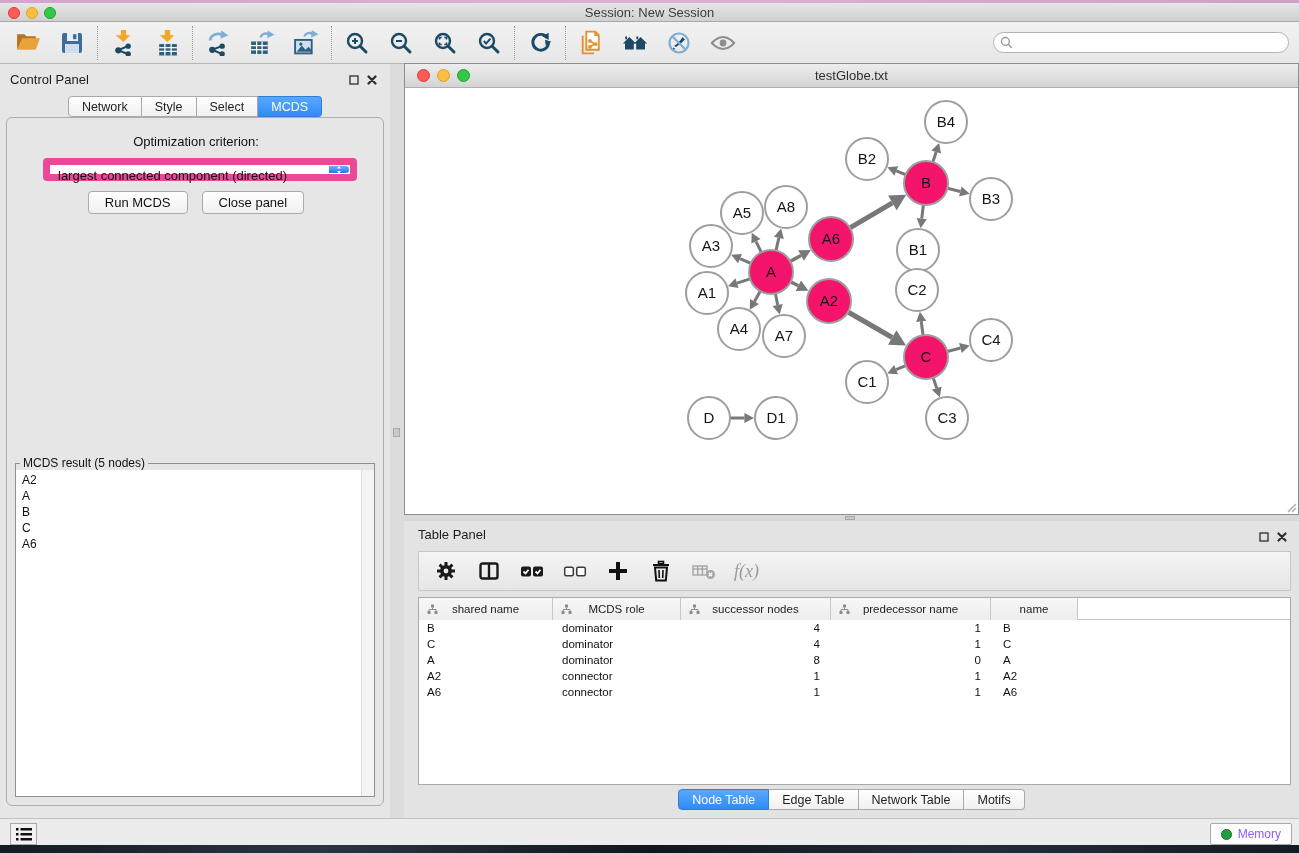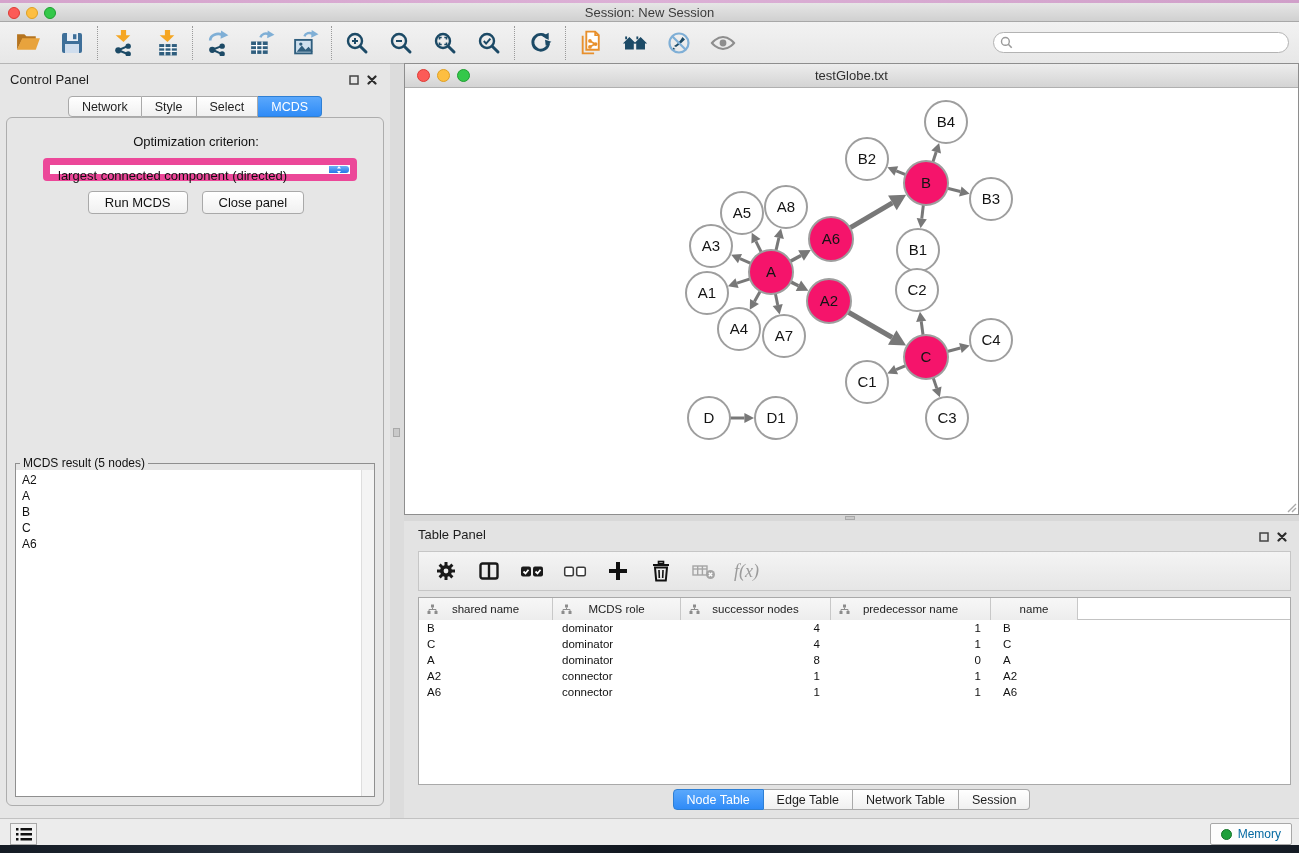--- a/index.html
+++ b/index.html
@@ -72,21 +72,21 @@
   .thead { display:flex; height:22px; border-bottom:1px solid #c3c3c3; }
   .th { position:relative; height:22px; background:linear-gradient(#f7f7f7,#ededed); border-right:1px solid #c8c8c8; font-size:11.5px; color:#222; display:flex; align-items:center; justify-content:center; }
   .th .tree-ic { position:absolute; left:8px; top:6px; }
   .tr { display:flex; height:16px; }
   .td { font-size:11.5px; color:#111; line-height:16px; white-space:nowrap; overflow:hidden; }
   .tp-tabs { position:absolute; left:0; top:268px; width:895px; display:flex; justify-content:center; }
 
   
   .status-bar { position:absolute; left:0; top:818px; width:1299px; height:27px; background:#ececec; border-top:1px solid #c2c2c2; }
   .list-btn { position:absolute; left:10px; top:4px; width:27px; height:22px; background:#f2f2f2; border:1px solid #a8a8a8; display:flex; align-items:center; justify-content:center; }
-  .mem-btn { position:absolute; right:7px; top:4px; height:22px; background:#fdfdfd; border:1px solid #a8a8a8; border-radius:2px; display:flex; align-items:center; gap:6px; padding:0 10px; font-size:12px; color:#0369a1; }
+  .mem-btn { position:absolute; right:7px; top:4px; height:22px; background:#fdfdfd; border:1px solid #a8a8a8; border-radius:2px; display:flex; align-items:center; gap:6px; padding:0 10px; font-size:12px; color:#8b5cf6; }
   .mem-dot { width:11px; height:11px; border-radius:50%; background:#1fa03c; border:1px solid #15742b; }
   .bottom-strip { position:absolute; left:0; top:845px; width:1299px; height:8px; background:linear-gradient(90deg,#141b24,#2b3542,#10161e,#232d3a,#141b24); }
 </style>
 </head>
 <body>
 
 <div id="app">
   <div class="wall-strip"></div>
 
   <div class="titlebar">
@@ -652,21 +652,21 @@
             <div class="td" style="width: 88px; padding-left: 8px;">A6</div>
           </div>
         </div>
     </div>
 
     <div class="tp-tabs">
         <div class="tabbar" id="tp-tabbar">
           <span class="tab active">Node Table</span>
           <span class="tab">Edge Table</span>
           <span class="tab">Network Table</span>
-          <span class="tab">Session</span>
+          <span class="tab">Motifs</span>
         </div>
       </div>
   </div>
 
   <div class="status-bar">
     <div class="list-btn">
       <svg width="16" height="13" viewBox="0 0 16 13" fill="#111">
           <rect y="0" width="2.5" height="2.5"></rect>
           <rect x="4.5" y="0" width="11.5" height="2.5"></rect>
           <rect y="5" width="2.5" height="2.5"></rect>

